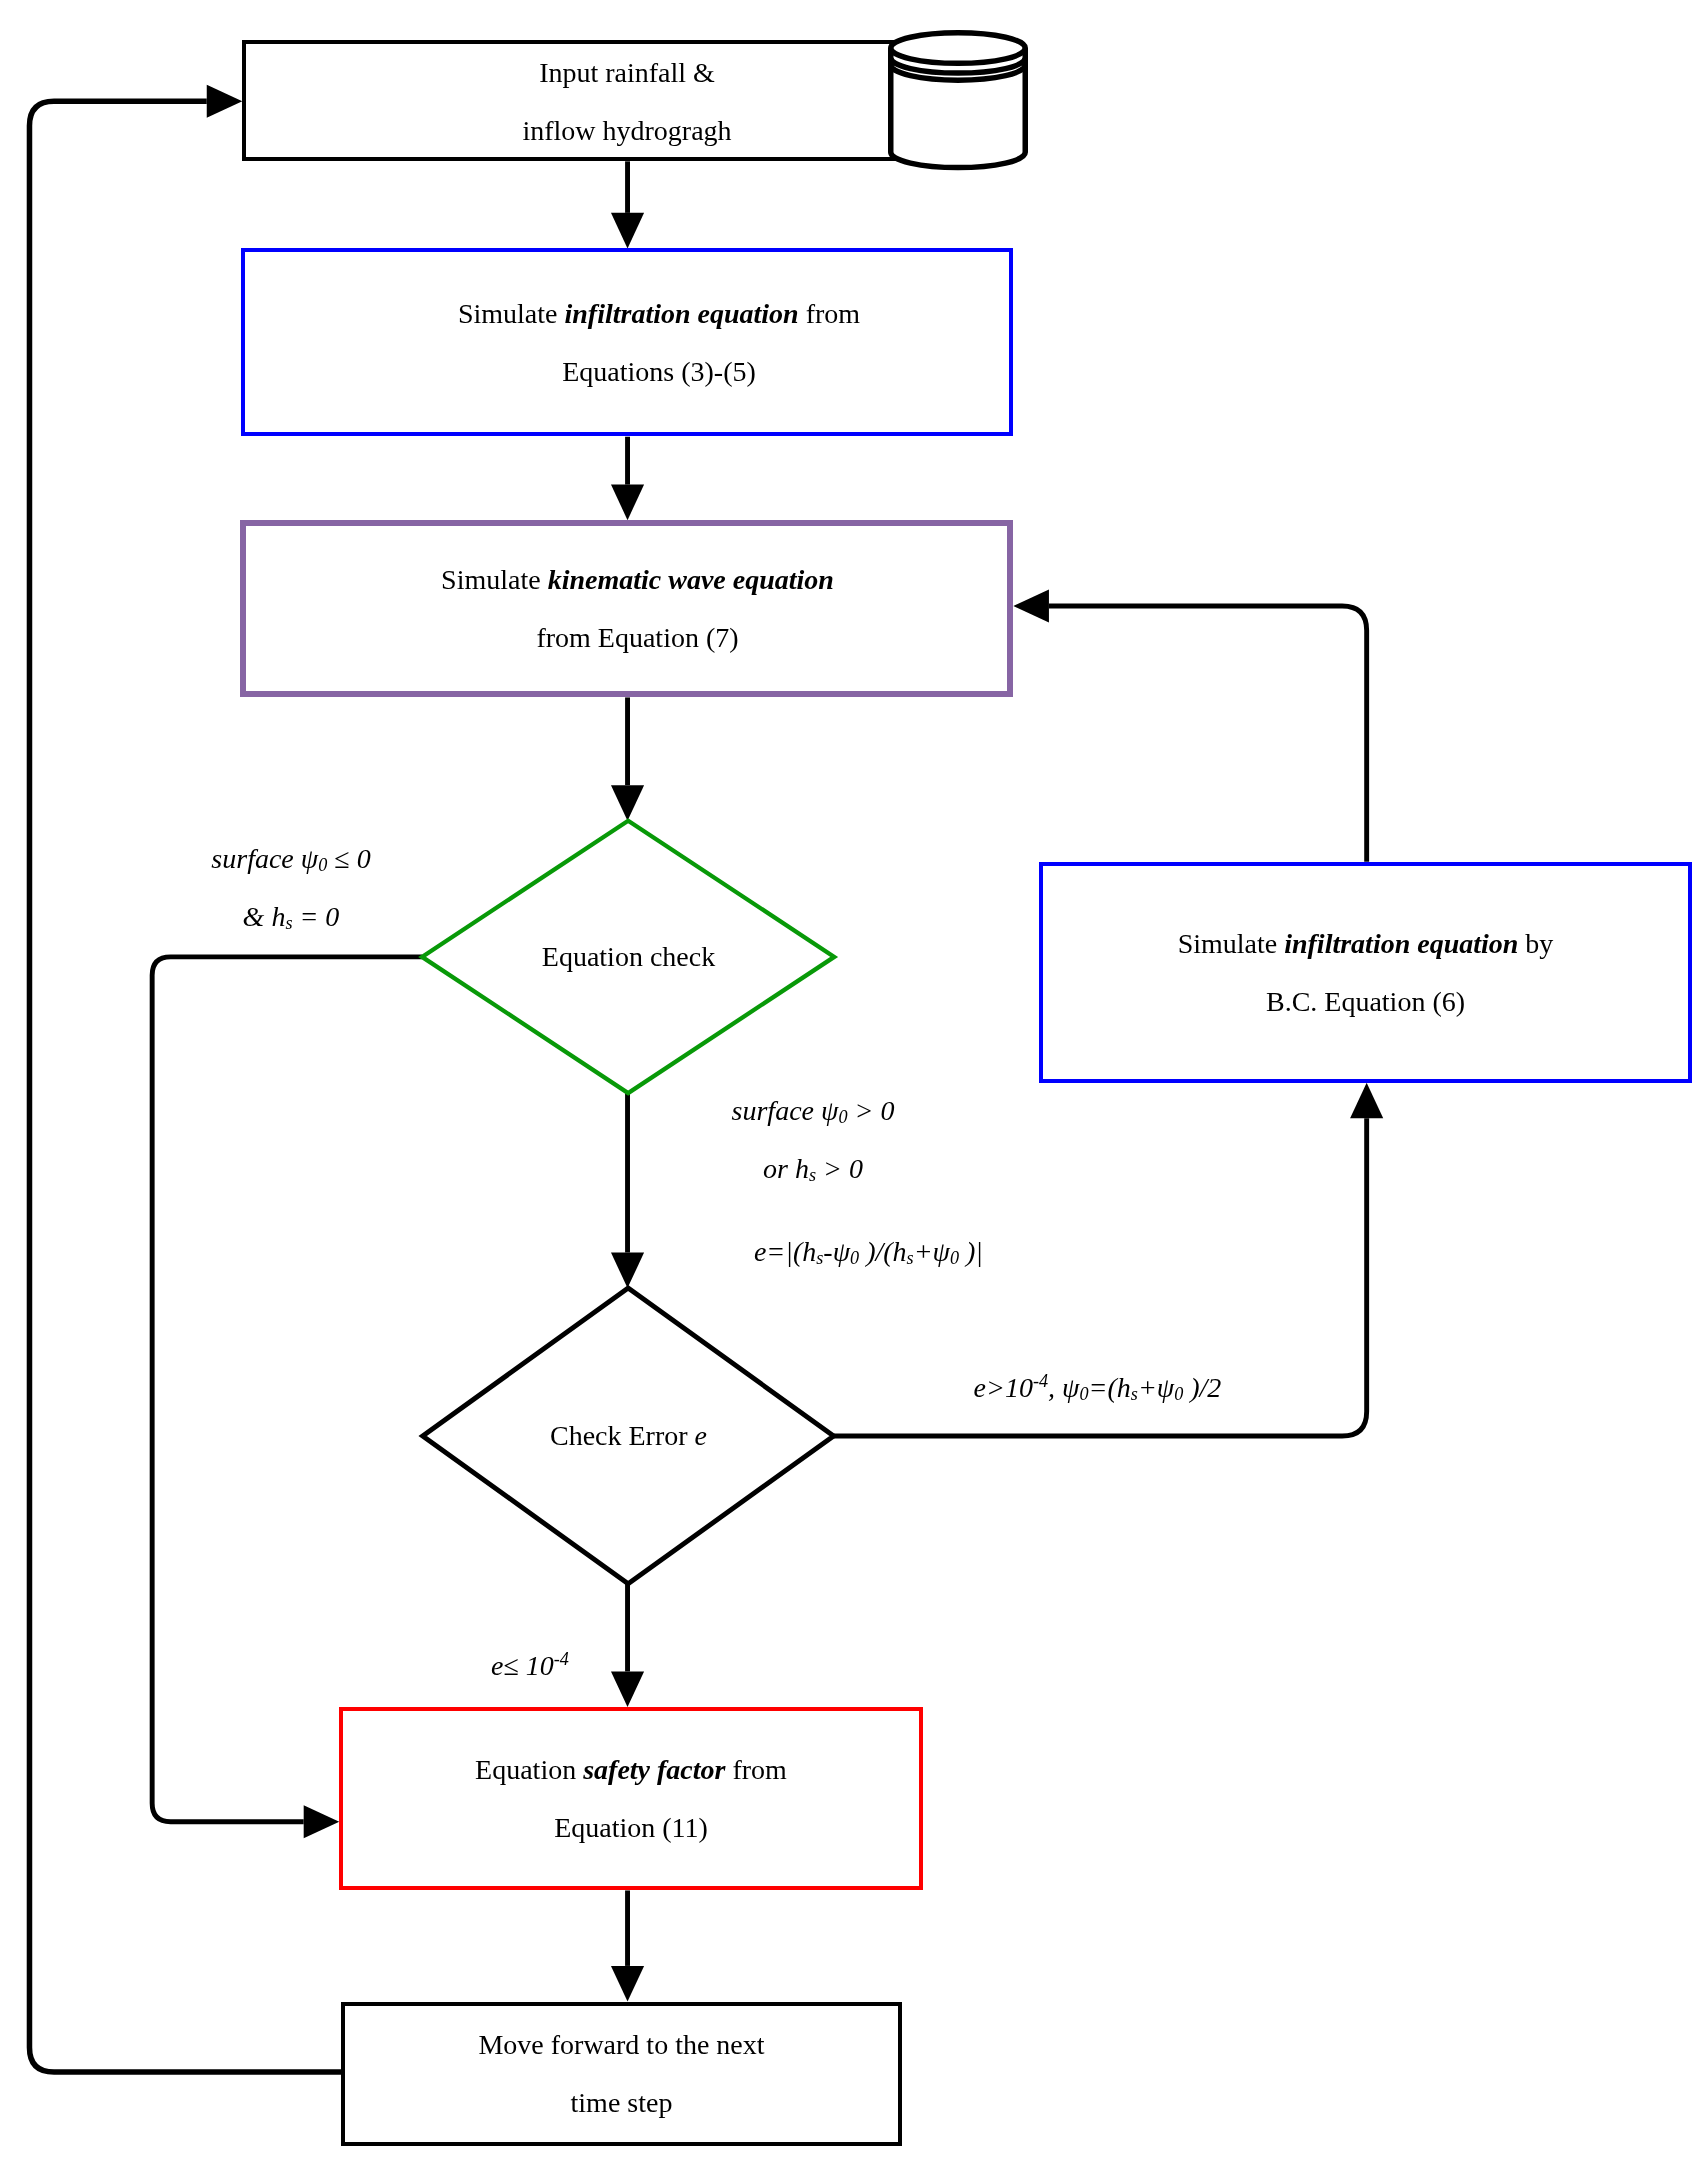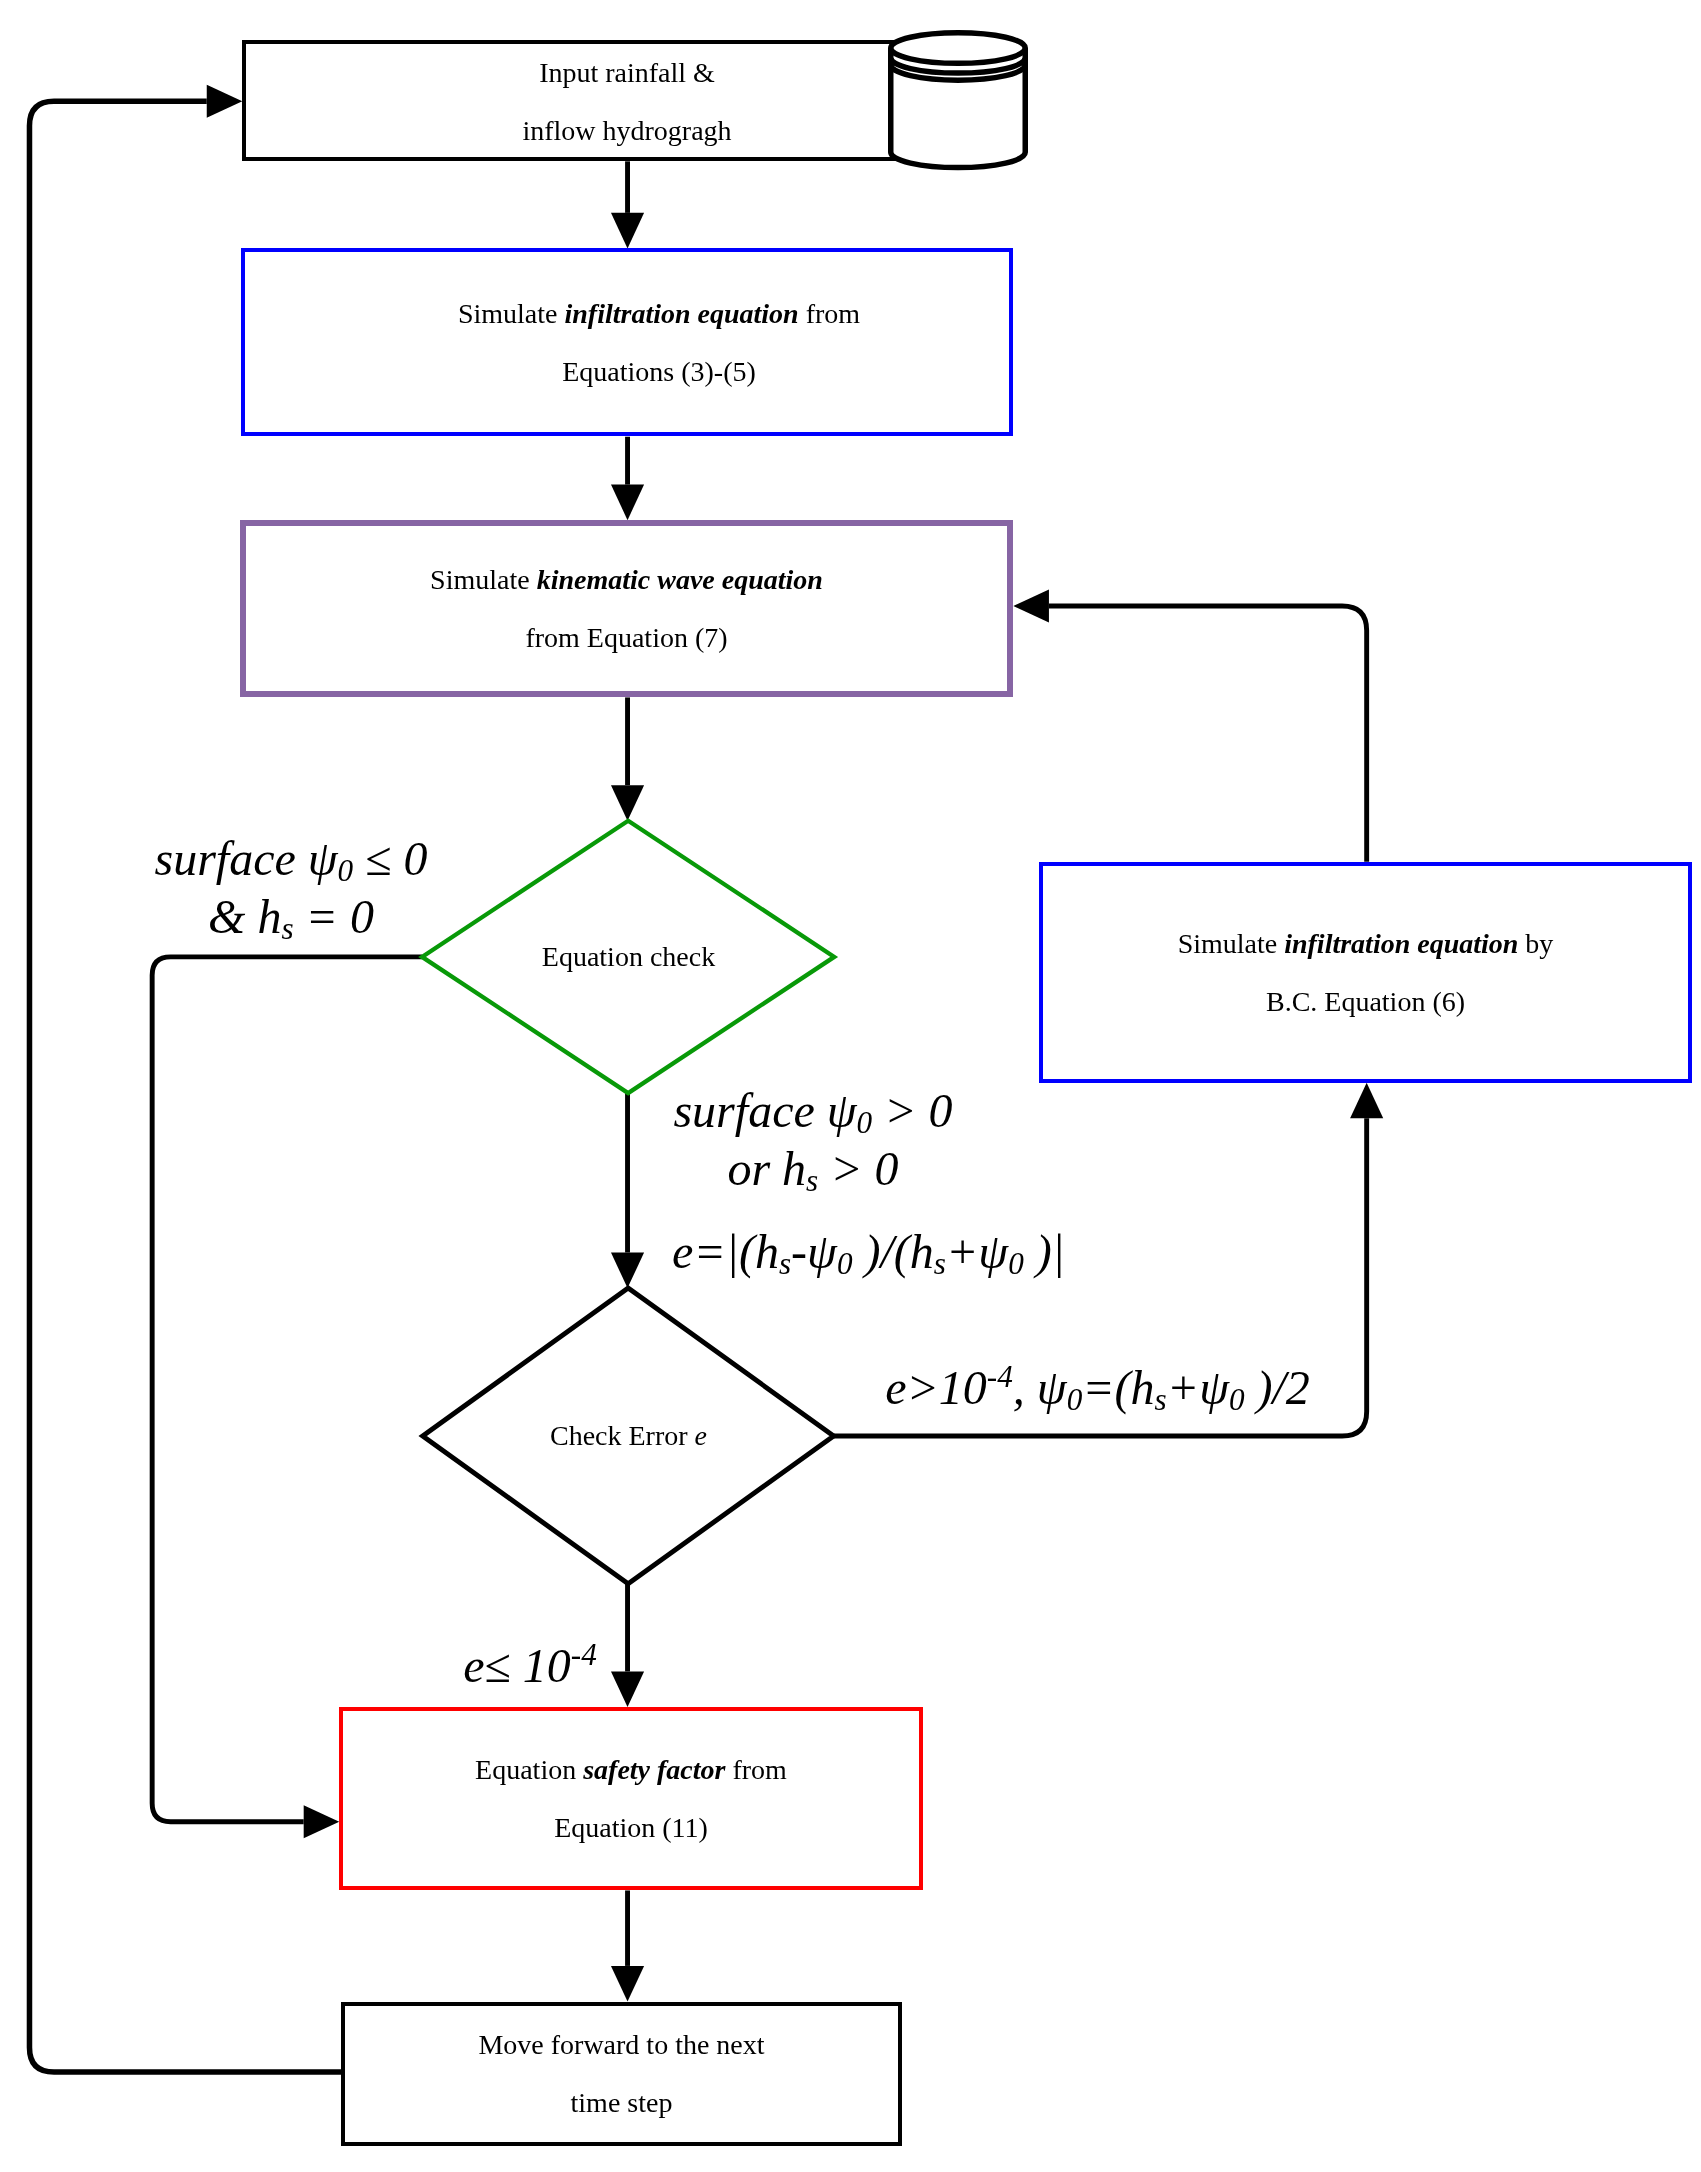--- a/index.html
+++ b/index.html
@@ -17,21 +17,21 @@
   .frame.purple{border:6.7px solid var(--purple);}
   .frame.red{border:4.3px solid var(--red);}
   .ntext{
     position:absolute;display:flex;flex-direction:column;
     justify-content:center;align-items:center;text-align:center;
     font-size:28px;line-height:58px;white-space:nowrap;
   }
   .elabel{
     position:absolute;display:flex;flex-direction:column;
     justify-content:center;align-items:center;text-align:center;
-    font-style:italic;font-size:48px;line-height:58px;white-space:nowrap;
+    font-style:italic;font-size:28px;line-height:58px;white-space:nowrap;
   }
   .elabel.leftalign{align-items:center;text-align:left;}
   b.it{font-style:italic;}
   sub{font-size:65%;vertical-align:-0.18em;line-height:0;}
   sup{font-size:65%;vertical-align:0.55em;line-height:0;}
 </style>
 </head>
 <body>
 
 <div id="canvas">
@@ -89,21 +89,21 @@
   <div class="ntext" style="left:245px;top:43px;width:764px;height:117px;">
     <div><span>Input rainfall &amp;</span></div>
     <div><span>inflow hydrogragh</span></div>
   </div>
 
   <div class="ntext" style="left:241px;top:252px;width:836px;height:182px;">
     <div><span>Simulate </span><b class="it">infiltration equation</b><span> from</span></div>
     <div><span>Equations (3)-(5)</span></div>
   </div>
 
-  <div class="ntext" style="left:240px;top:523px;width:773px;height:171px;">
+  <div class="ntext" style="left:240px;top:523px;width:773px;height:171px;padding-left:11px;">
     <div><span>Simulate </span><b class="it">kinematic wave equation</b></div>
     <div><span>from Equation (7)</span></div>
   </div>
 
   <div class="ntext" style="left:429px;top:928px;width:399px;height:58px;">
     <div><span>Equation check</span></div>
   </div>
 
   <div class="ntext" style="left:1039px;top:865px;width:653px;height:215px;">
     <div><span>Simulate </span><b class="it">infiltration equation</b><span> by</span></div>

